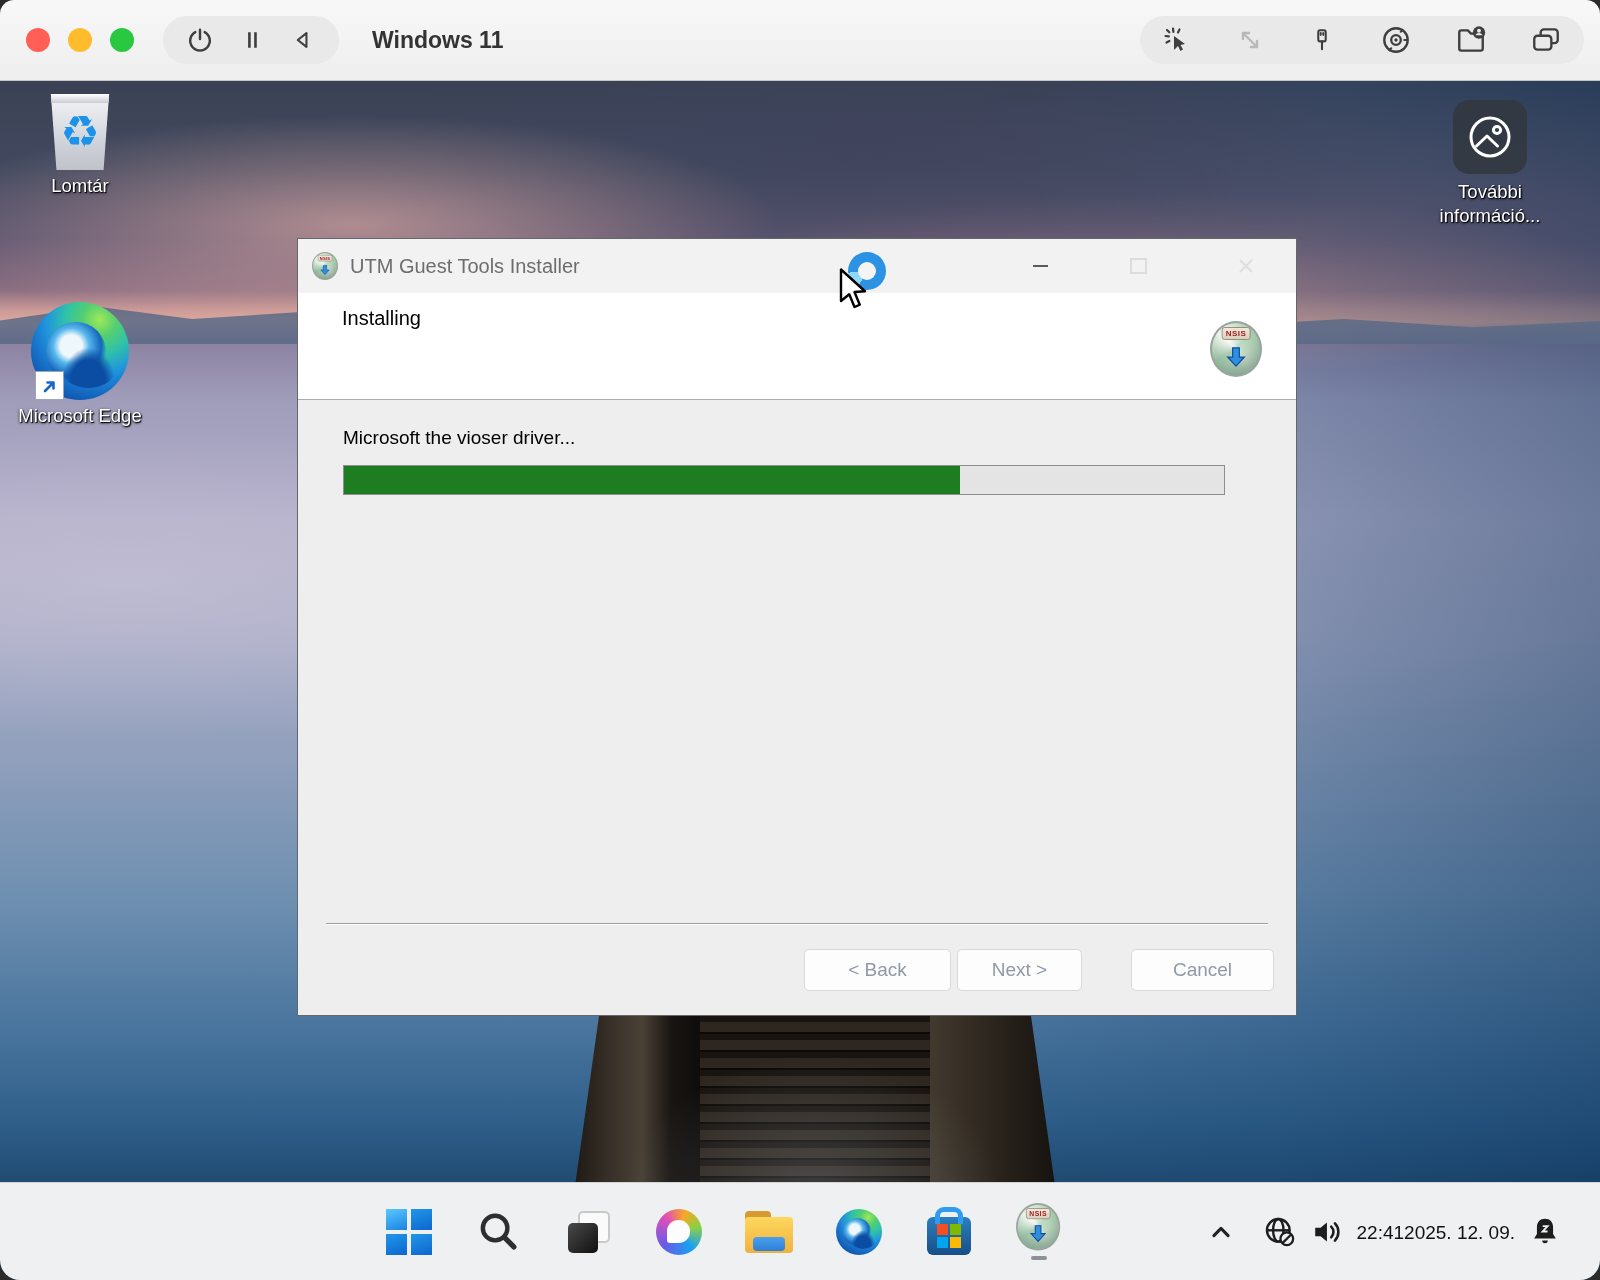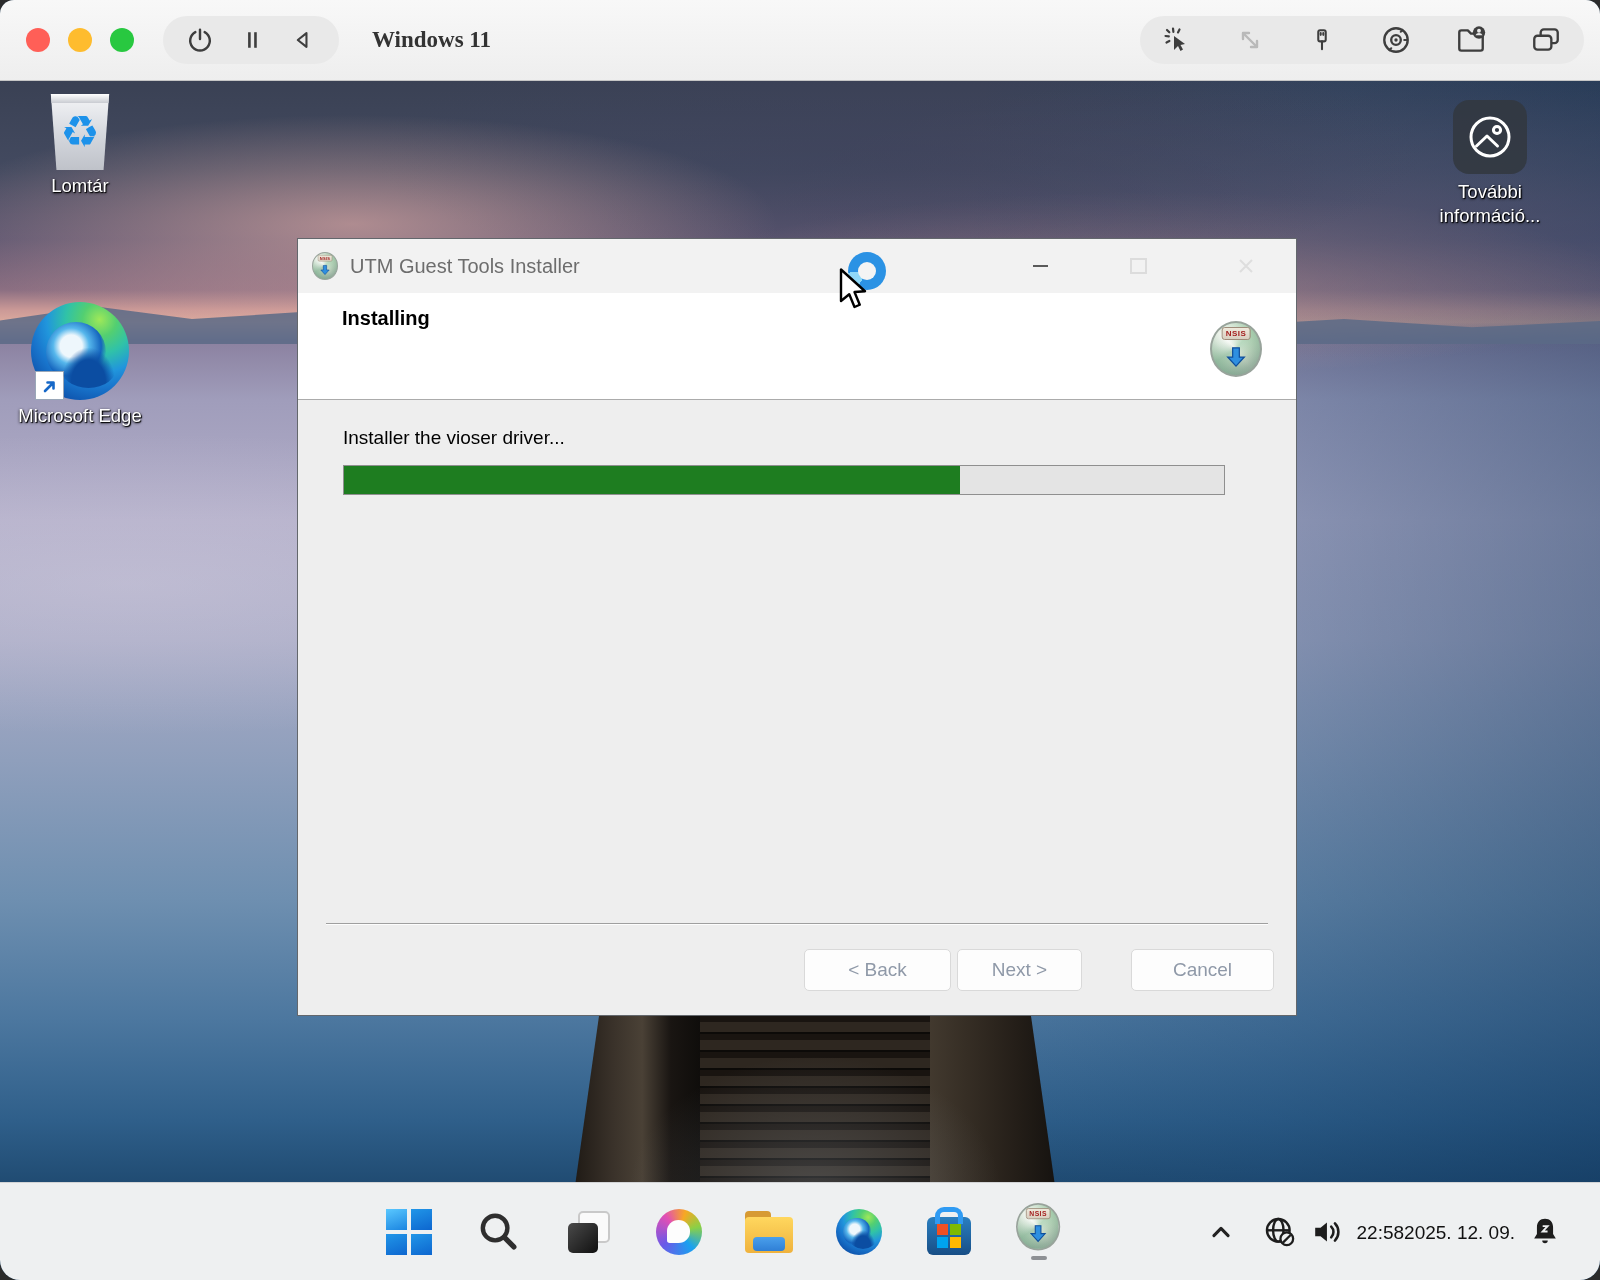--- a/index.html
+++ b/index.html
@@ -1,20 +1,20 @@
 <!DOCTYPE html>
 <html><head>
 <meta charset="utf-8">
 <style>
   html,body{margin:0;padding:0;background:#2b2b2b;font-family:"Liberation Sans",sans-serif;}
   .screen{position:relative;width:1600px;height:1280px;overflow:hidden;background:#2b2b2b;}
   .mac-window{position:absolute;inset:0;border-radius:14px 14px 20px 20px;overflow:hidden;background:#0d2c47;}
 
   
-  .mac-titlebar{position:absolute;top:0;left:0;right:0;height:80px;background:linear-gradient(#f8f8f8,#eeeeee);border-bottom:1px solid #c6c6c6;z-index:50;font-family:Liberation Serif, serif;}
+  .mac-titlebar{position:absolute;top:0;left:0;right:0;height:80px;background:linear-gradient(#f8f8f8,#eeeeee);border-bottom:1px solid #c6c6c6;z-index:50;}
   .tl{position:absolute;top:28px;width:24px;height:24px;border-radius:50%;}
   .tl.red{left:26px;background:#ff5f57;}
   .tl.yellow{left:68px;background:#febc2e;}
   .tl.green{left:110px;background:#28c840;}
   .vm-controls{position:absolute;left:163px;top:16px;width:176px;height:48px;background:#e9e9e9;border-radius:24px;display:flex;align-items:center;justify-content:space-around;padding:0 10px;box-sizing:border-box;}
   .vm-title{position:absolute;left:372px;top:0;height:80px;display:flex;align-items:center;font-weight:bold;font-size:23px;color:#333;}
   .mac-tools{position:absolute;left:1140px;top:16px;width:444px;height:48px;background:#e9e9e9;border-radius:24px;display:flex;align-items:center;justify-content:space-between;padding:0 22px;box-sizing:border-box;}
   .tbico{display:flex;align-items:center;justify-content:center;}
 
   
@@ -61,21 +61,21 @@
   
   .dialog{position:absolute;left:297px;top:238px;width:1000px;height:778px;background:#eeeeee;border:1px solid #63676c;box-sizing:border-box;z-index:20;font-size:19px;color:#000;}
   .dlg-titlebar{position:absolute;left:0;right:0;top:0;height:54px;background:#f2f2f2;}
   .dlg-ico{position:absolute;left:14px;top:13px;}
   .dlg-title{position:absolute;left:52px;top:0;height:54px;display:flex;align-items:center;font-size:20px;color:#6d6d6d;}
   .capbtn{position:absolute;top:0;width:56px;height:54px;display:flex;align-items:center;justify-content:center;}
   .cap-min{left:714px;} .cap-max{left:812px;} .cap-close{left:920px;}
   .minline{width:15px;height:2px;background:#5a5a5a;}
   .maxbox{width:13px;height:12px;border:2px solid #dcdcdc;}
   .dlg-header{position:absolute;left:0;right:0;top:54px;height:106px;background:#fff;border-bottom:1px solid #ababab;}
-  .dlg-heading{position:absolute;left:44px;top:14px;font-weight:bold;font-size:20px;}
+  .dlg-heading{position:absolute;left:44px;top:14px;font-weight:normal;font-size:20px;}
   .dlg-subheading{position:absolute;left:68px;top:50px;font-size:19px;}
   .nsis-big{position:absolute;left:912px;top:28px;}
   .dlg-status{position:absolute;left:45px;top:188px;font-size:19px;}
   .progress{position:absolute;left:45px;top:226px;width:882px;height:30px;background:#e4e4e4;border:1px solid #8f8f8f;box-sizing:border-box;}
   .progress-fill{position:absolute;left:0;top:0;bottom:0;}
   .dlg-sep{position:absolute;left:28px;right:28px;top:684px;height:1px;background:#9f9f9f;border-bottom:1px solid #fdfdfd;}
   .dlg-btn{position:absolute;top:710px;height:42px;background:#fdfdfd;border:1px solid #d9d9d9;border-radius:5px;font-family:"Liberation Sans",sans-serif;font-size:19px;color:#8f99a8;display:flex;align-items:center;justify-content:center;padding:16px;}
   .btn-back{left:506px;width:147px;} .btn-next{left:659px;width:125px;} .btn-cancel{left:833px;width:143px;}
 
   
@@ -274,21 +274,21 @@
         <div class="nsis-icon">
               <div class="nsis-oval"></div>
               <div class="nsis-band">NSIS</div>
               <svg class="nsis-arrow" viewBox="0 0 24 26">
                 <path d="M8 2h8v11h6L12 24 2 13h6z" fill="#2e8fe0" stroke="#0f4f9c" stroke-width="1.5"></path>
               </svg>
             </div>
       </div>
     </div>
 
-    <div class="dlg-status">Installer the vioser driver...</div>
+    <div class="dlg-status">Microsoft the vioser driver...</div>
     <div class="progress">
       <div class="progress-fill" style="width:70%;background:#1e7d20"></div>
     </div>
 
     <div class="dlg-sep"></div>
     <button class="dlg-btn btn-back">&lt; Back</button>
     <button class="dlg-btn btn-next">Next &gt;</button>
     <button class="dlg-btn btn-cancel">Cancel</button>
   </div>
 
@@ -374,21 +374,21 @@
             <line x1="17.6" y1="24.4" x2="24.4" y2="17.6" stroke="#1d1d1d" stroke-width="2"></line>
           </svg>
     </div>
     <div class="tray-item speaker">
       <svg width="36" height="32" viewBox="0 0 32 30">
             <path d="M4 11h5l6-5v18l-6-5H4z" fill="#1d1d1d"></path>
             <path d="M19 10a7 7 0 0 1 0 10M22.5 7a11.5 11.5 0 0 1 0 16" stroke="#1d1d1d" stroke-width="2.4" fill="none" stroke-linecap="round"></path>
           </svg>
     </div>
     <div class="tray-item clock">
-      <div>22:58</div>
+      <div>22:41</div>
       <div>2025. 12. 09.</div>
     </div>
     <div class="tray-item bell">
       <svg width="32" height="34" viewBox="0 0 30 32">
             <path d="M15 3.5c-4.6 0-7.6 3.1-7.6 8.2v6.1L4.8 22h20.4l-2.6-4.2v-6.1c0-5.1-3-8.2-7.6-8.2z" fill="#1d1d1d"></path>
             <path d="M12.4 24a2.6 2.6 0 0 0 5.2 0z" fill="#1d1d1d"></path>
             <path d="M12.8 10.5h4.6l-4.6 5h4.6" stroke="#eef0f1" stroke-width="1.8" fill="none"></path>
           </svg>
     </div>
   </div>

